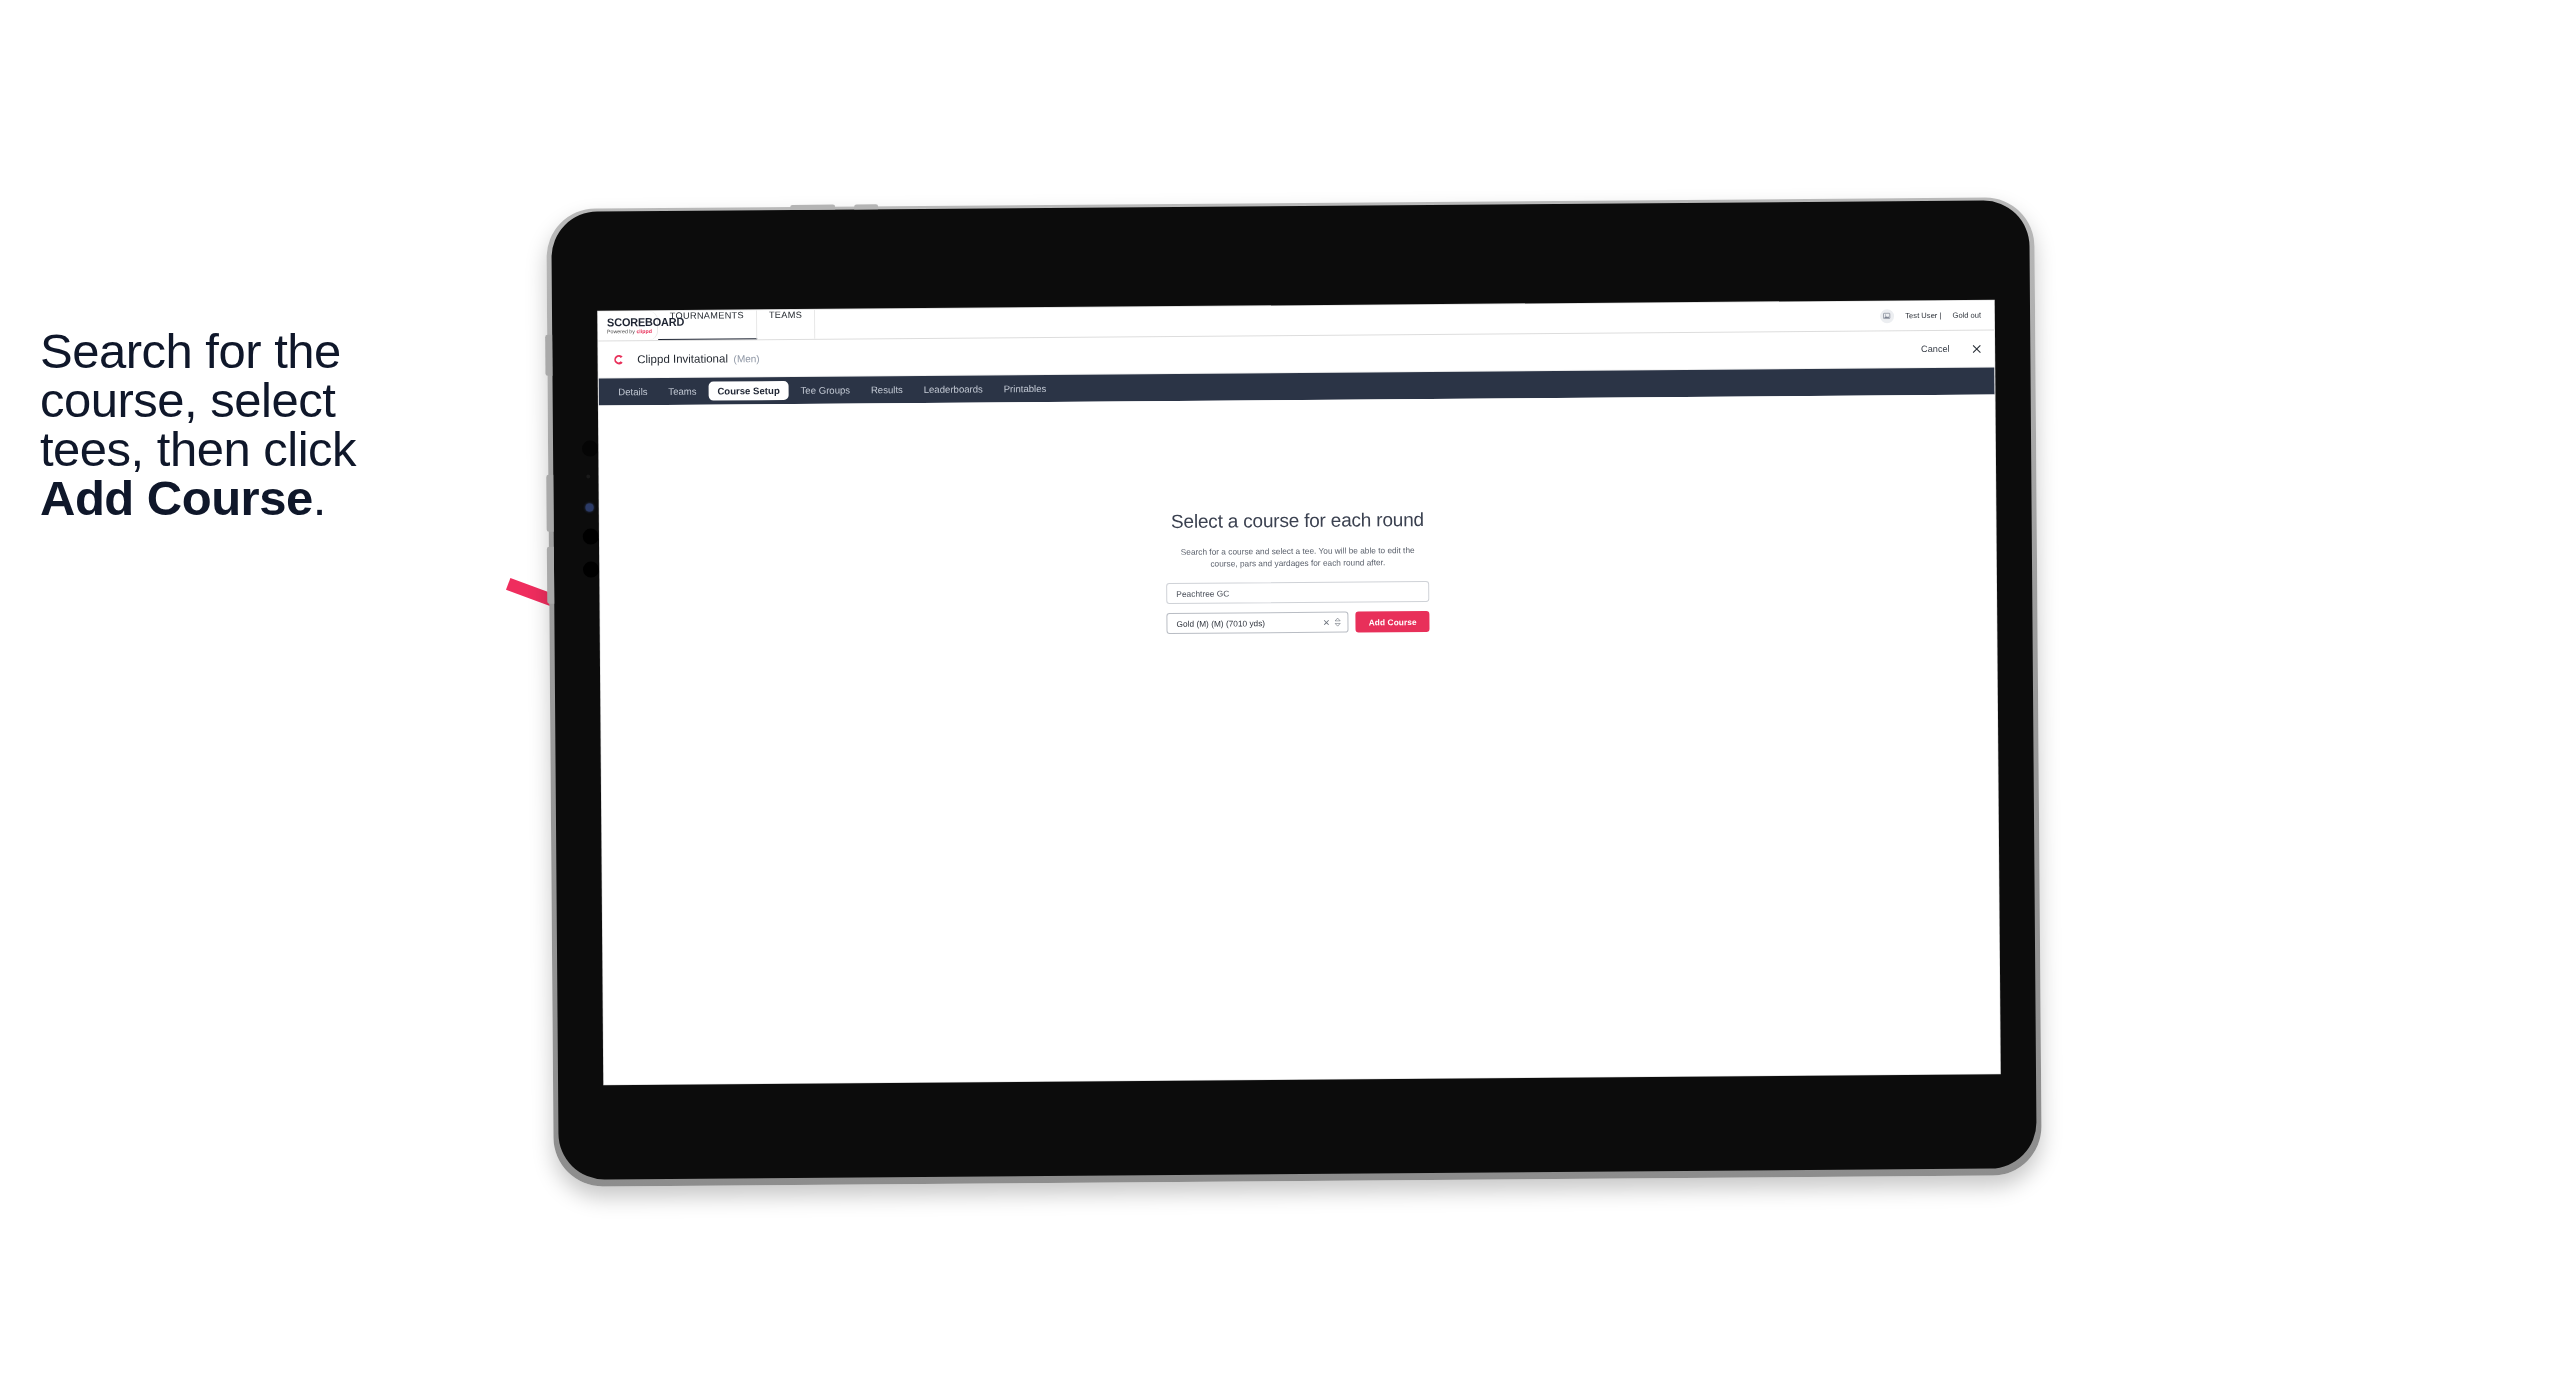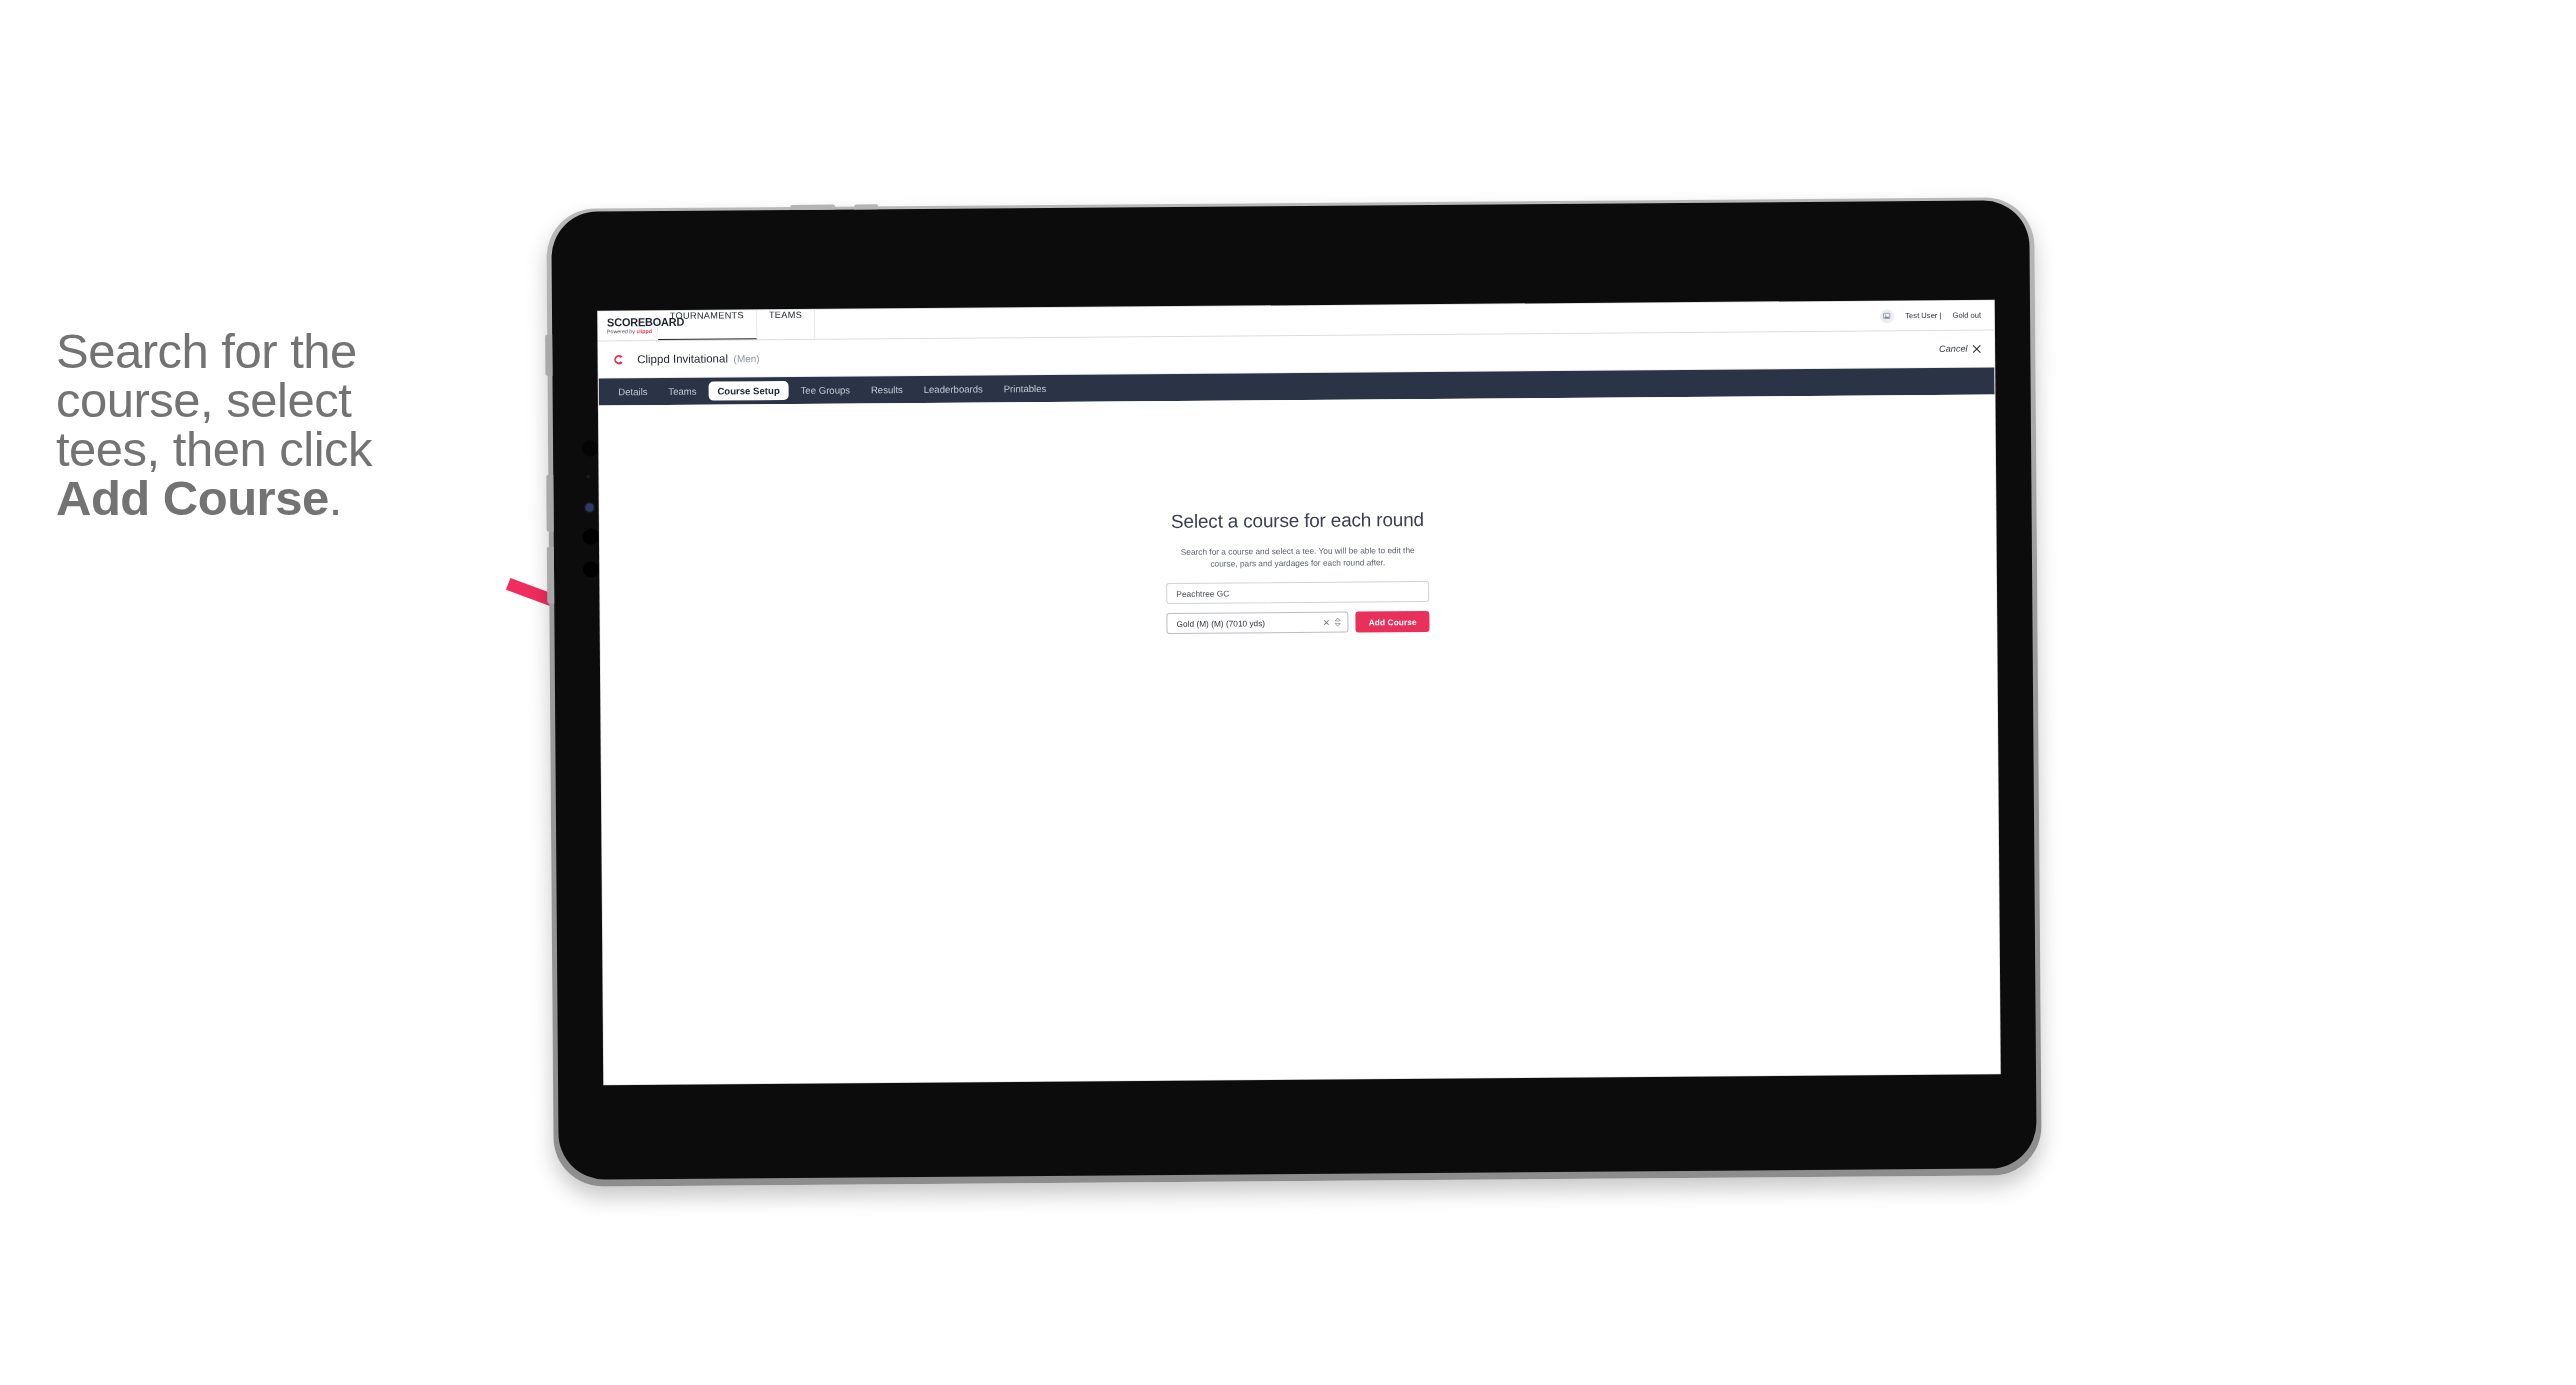--- a/index.html
+++ b/index.html
@@ -8,26 +8,26 @@
     width: 2576px; height: 1386px;
     background: #ffffff;
     font-family: "Liberation Sans", sans-serif;
     overflow: hidden;
   }
   #stage { position: relative; width: 2576px; height: 1386px; background: #fff; }
 
   
   .instructions {
     position: absolute;
-    left: 56px; top: 327px;
+    left: 40px; top: 327px;
     width: 478px;
     font-family: "Liberation Sans", sans-serif;
     font-size: 49px;
     line-height: 1.0;
-    color: #737373;
+    color: #0f172a;
     letter-spacing: -0.5px;
   }
   .instr-para { margin-bottom: 45px; }
   .instr-para:last-child { margin-bottom: 0; }
   .instr-para.bold { font-weight: bold; }
   .instr-para .b { font-weight: bold; }
 
   
   #arrow-svg {
     position: absolute; left: 0; top: 0;
@@ -156,21 +156,21 @@
     border-bottom: 0.8px solid #f0f0f0;
   }
   .c-logo {
     width: 12.7px; height: 12.7px; margin-right: 12px;
     position: relative; flex: none;
   }
   .c-logo svg { width: 12.7px; height: 12.7px; display: block; }
   .t-name { font-size: 11.5px; color: #262b33; }
   .t-gender { font-size: 10px; color: #9098a6; margin-left: 5.6px; }
   .cancel-wrap {
-    margin-left: auto; display: flex; align-items: center; gap: 5px; cursor: pointer; font-style: italic;
+    margin-left: auto; display: flex; align-items: center; gap: 23px; cursor: pointer;
   }
   .cancel-text { font-size: 9.2px; color: #353b45; }
   .cancel-x { width: 8.8px; height: 8.8px; }
 
   
   .tabbar {
     height: 27px;
     background: #2b3446;
     display: flex; align-items: center;
     padding-left: 11px;

